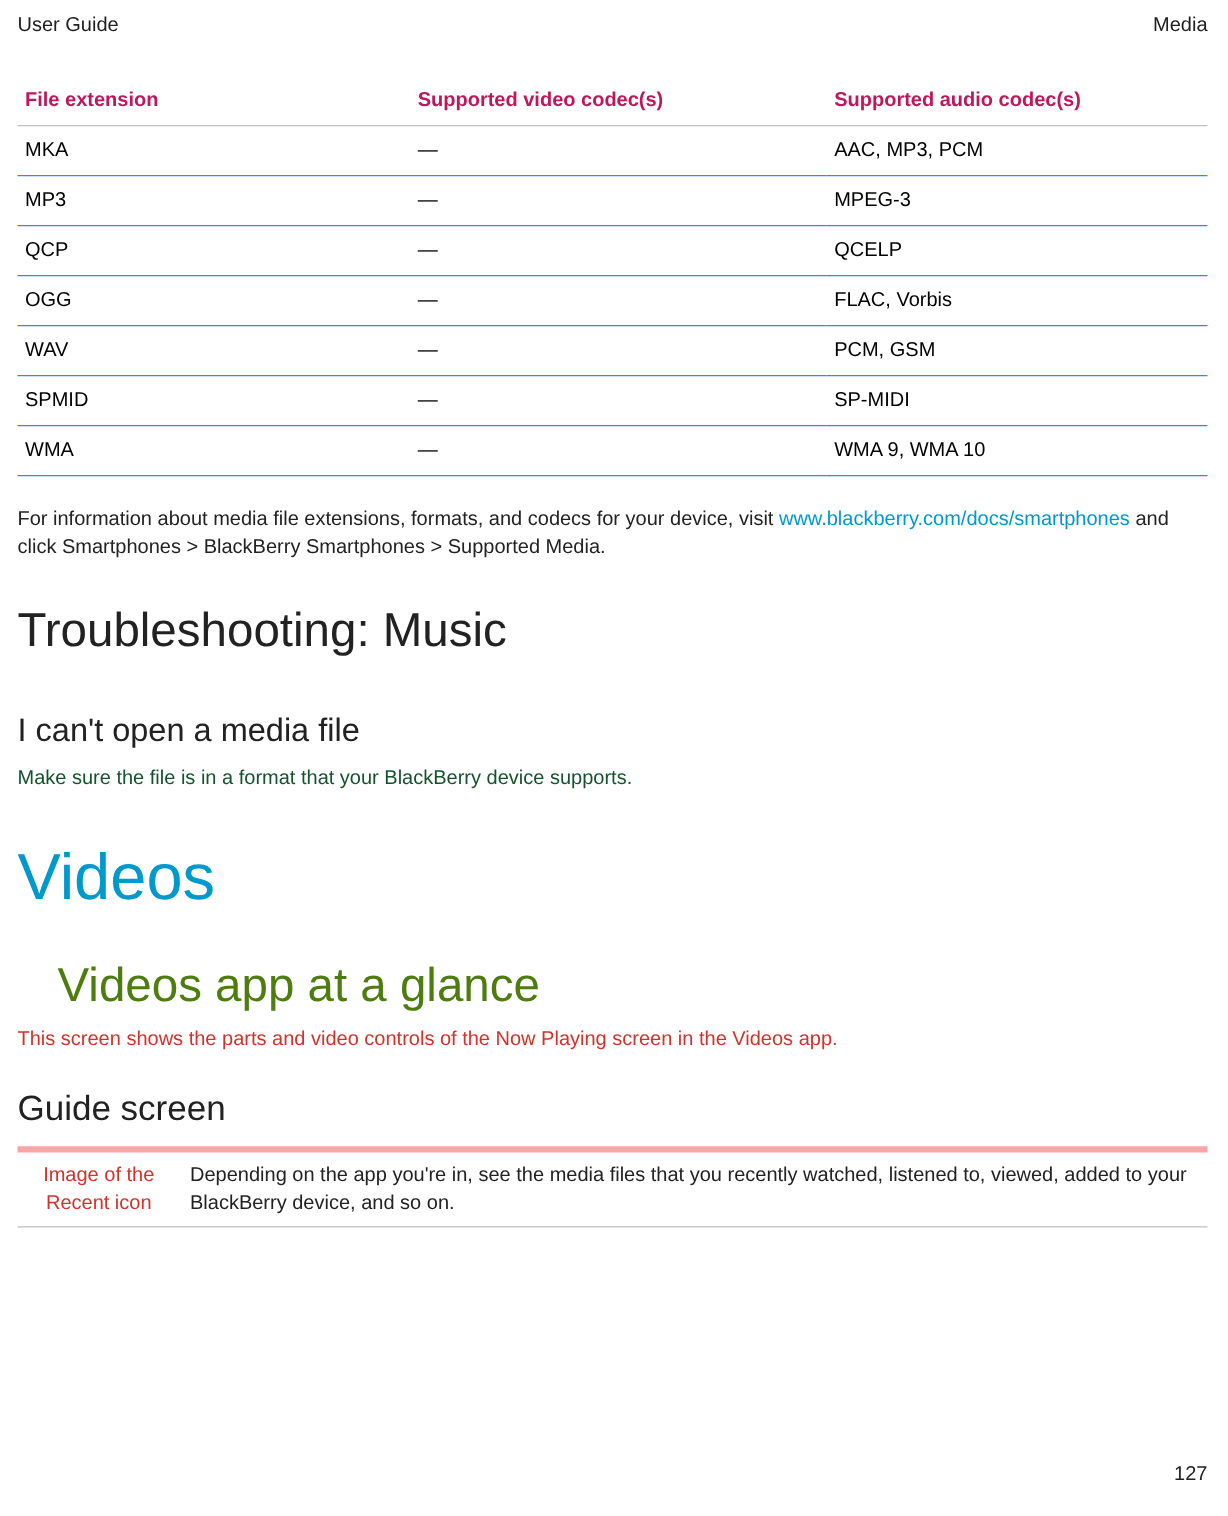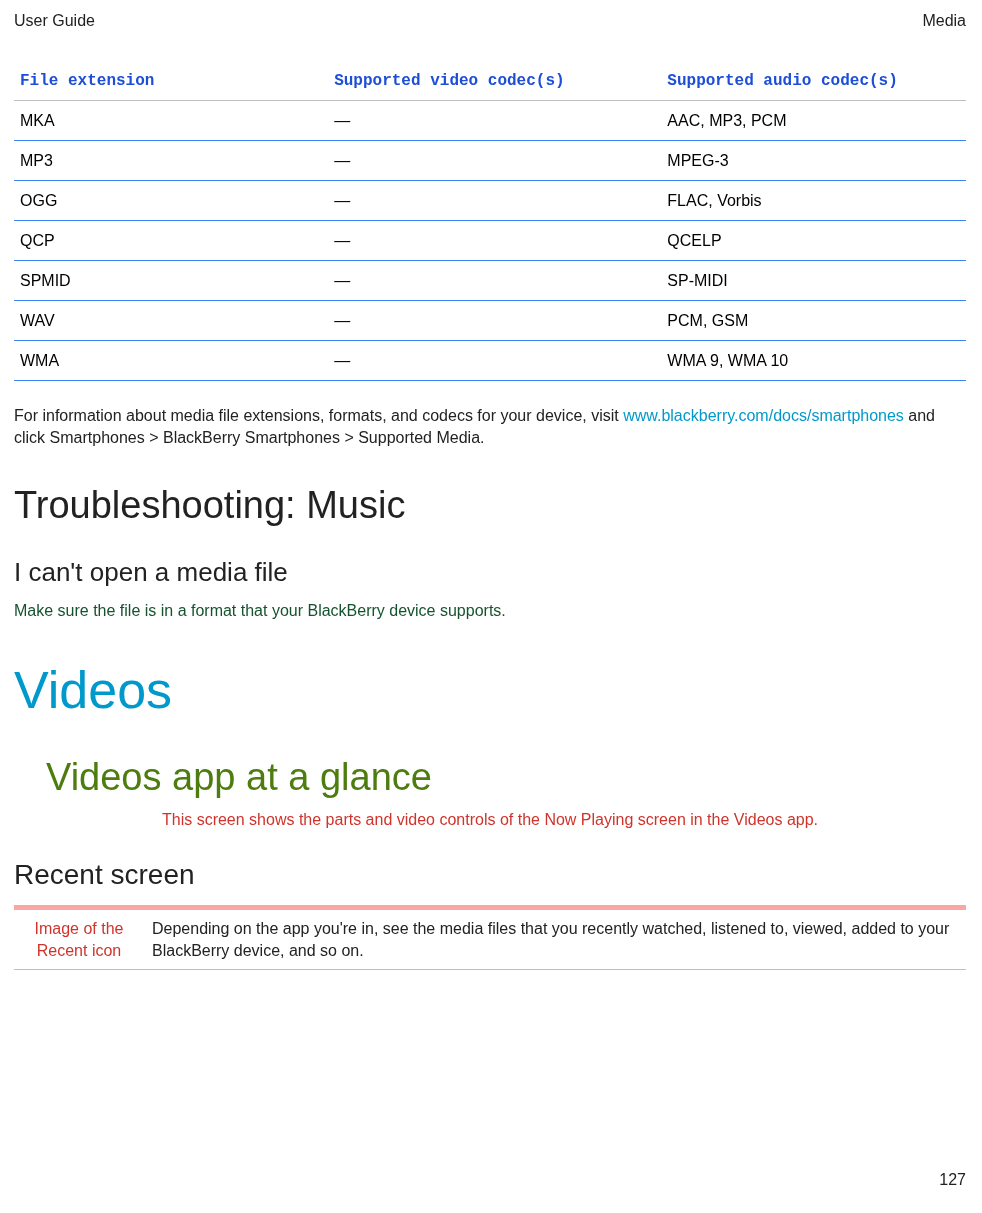--- a/index.html
+++ b/index.html
@@ -23,26 +23,25 @@
       color: #212121;
       margin-bottom: 32px;
     }
     table.codecs {
       width: 100%;
       border-collapse: collapse;
       margin-bottom: 24px;
     }
     table.codecs th {
       text-align: left;
-      color: #1d4ed8;
+      color: #be185d;
       font-weight: 700;
       font-size: 16px;
       padding: 10px 6px;
       border-bottom: 1px solid #bfbfbf;
-      font-family: Liberation Mono, monospace;
     }
     table.codecs td {
       font-size: 16px;
       color: #000000;
       padding: 11px 6px 10px 6px;
       border-bottom: 1px solid #3b82f6;
       vertical-align: middle;
     }
     table.codecs td.dash {
       font-size: 16px;
@@ -55,21 +54,21 @@
     .link {
       color: #0099cc;
     }
     .bold {
       font-weight: 400;
     }
     h1.t-music {
       font-size: 38px;
       font-weight: 300;
       color: #222;
-      margin-bottom: 30px;
+      margin-bottom: 42px;
       letter-spacing: 0px;
     }
     h2.subhead {
       font-size: 26px;
       font-weight: 300;
       color: #222;
       margin-bottom: 14px;
     }
     .bodytext {
       font-size: 16px;
@@ -86,21 +85,20 @@
       font-size: 38px;
       font-weight: 300;
       color: #4d7c0f;
       margin-bottom: 12px;
       margin-left: 32px;
     }
     .redtext {
       color: #d0332b;
       font-size: 16px;
       margin-bottom: 30px;
-      text-align: center;
     }
     h2.recent {
       font-size: 28px;
       font-weight: 300;
       color: #222;
       margin-bottom: 14px;
     }
     table.recent-table {
       width: 100%;
       border-collapse: collapse;
@@ -147,38 +145,38 @@
         <td>MKA</td>
         <td class="dash">—</td>
         <td>AAC, MP3, PCM</td>
       </tr>
       <tr>
         <td>MP3</td>
         <td class="dash">—</td>
         <td>MPEG-3</td>
       </tr>
       <tr>
+        <td>QCP</td>
+        <td class="dash">—</td>
+        <td>QCELP</td>
+      </tr>
+      <tr>
         <td>OGG</td>
         <td class="dash">—</td>
         <td>FLAC, Vorbis</td>
       </tr>
       <tr>
-        <td>QCP</td>
-        <td class="dash">—</td>
-        <td>QCELP</td>
+        <td>WAV</td>
+        <td class="dash">—</td>
+        <td>PCM, GSM</td>
       </tr>
       <tr>
         <td>SPMID</td>
         <td class="dash">—</td>
         <td>SP-MIDI</td>
-      </tr>
-      <tr>
-        <td>WAV</td>
-        <td class="dash">—</td>
-        <td>PCM, GSM</td>
       </tr>
       <tr>
         <td>WMA</td>
         <td class="dash">—</td>
         <td>WMA 9, WMA 10</td>
       </tr>
     </tbody>
 </table>
 
 <p class="infopara">
@@ -186,21 +184,21 @@
 </p>
 
 <h1 class="t-music">Troubleshooting: Music</h1>
 <h2 class="subhead">I can't open a media file</h2>
 <p class="bodytext">Make sure the file is in a format that your BlackBerry device supports.</p>
 
 <h1 class="videos">Videos</h1>
 <h1 class="glance">Videos app at a glance</h1>
 <p class="redtext">This screen shows the parts and video controls of the Now Playing screen in the Videos app.</p>
 
-<h2 class="recent">Recent screen</h2>
+<h2 class="recent">Guide screen</h2>
 <table class="recent-table">
   <tbody>
       <tr>
     <td class="iconcell">Image of the Recent icon</td>
     <td>Depending on the app you're in, see the media files that you recently watched, listened to, viewed, added to your BlackBerry device, and so on.</td>
   </tr>
 </tbody>
   </table>
 
 <div class="page-number">127</div>

